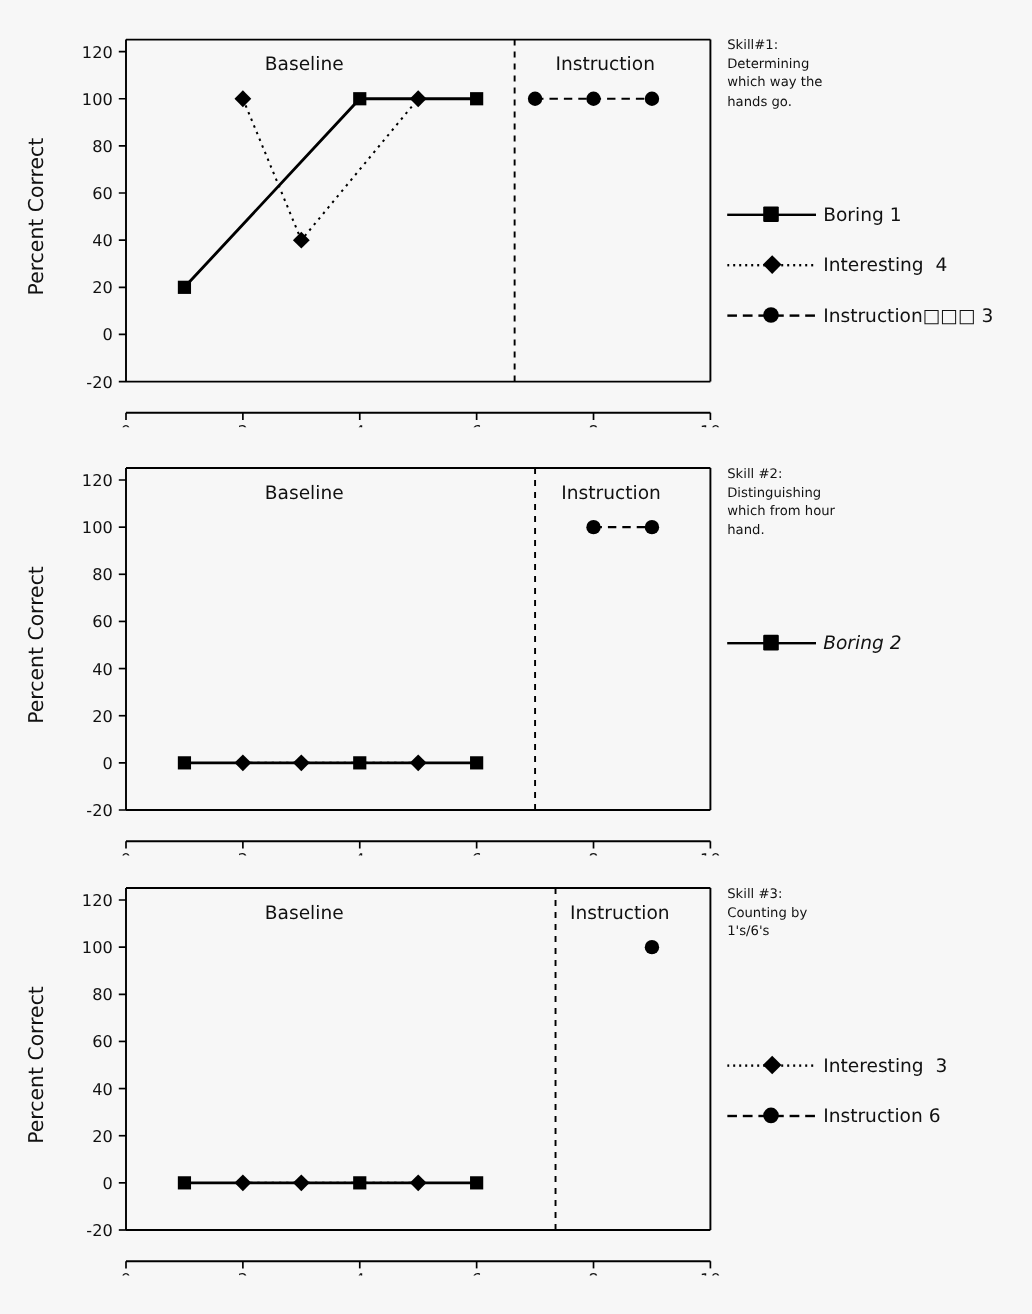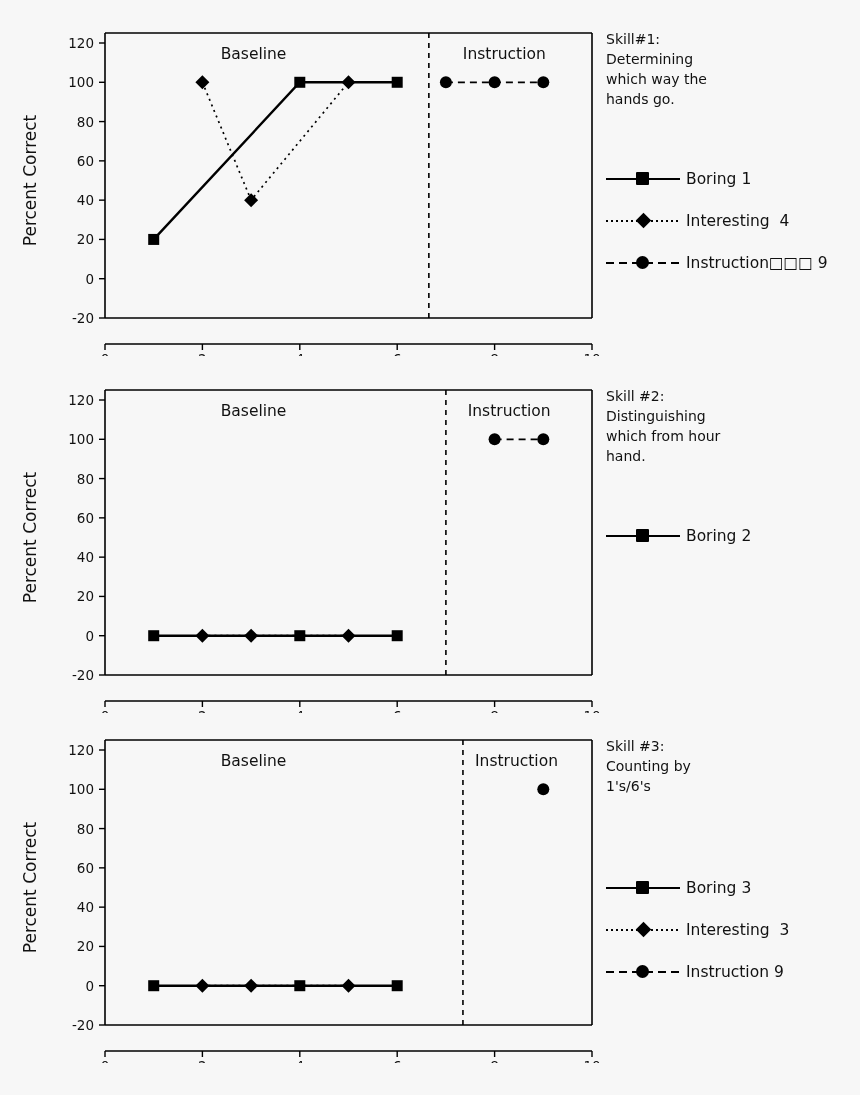--- a/index.html
+++ b/index.html
@@ -16,26 +16,26 @@
   #panel-0 { top: 8px; }
   #panel-1 { top: 365px; }
   #panel-2 { top: 715px; }
 
   .plot-wrap { position: absolute; left: 0; top: 0; width: 600px; height: 348px; }
   .plot-svg { position:absolute; left:0; top:0; }
 
   .side { position: absolute; left: 600px; top: 0; width: 260px; height: 348px; }
   .side-title {
     position: absolute; left: 6px; top: 22px; width: 250px;
-    font-size: 14px; line-height: 1.42; color: #111;
+    font-size: 11px; line-height: 1.42; color: #111;
     white-space: pre-line;
   }
   .legend { position: absolute; left: 6px; width: 252px; }
   #legend-0 { top: 150px; }
-  #legend-1 { top: 150px; }
+  #legend-1 { top: 150px; font-style: italic; }
   #legend-2 { top: 152px; }
 
   .legend-row { display: flex; align-items: center; height: 42px; }
   .legend-key { width: 74px; height: 20px; position: relative; flex: 0 0 74px; }
   .legend-label { font-size: 15.5px; color: #111; margin-left: 6px; white-space: pre; }
 
   .lk-line { position:absolute; left:0; top:9px; width:74px; height:2px; }
   .lk-line.solid { background:#000; }
   .lk-line.dotted {
     background-image: linear-gradient(to right, #000 0 2px, transparent 2px 5px);
@@ -128,21 +128,21 @@
             <span class="lk-line dotted"></span>
             <span class="lk-mark diamond"></span>
           </span>
           <span class="legend-label">Interesting  4</span>
         </div>
         <div class="legend-row">
           <span class="legend-key">
             <span class="lk-line dashdot"></span>
             <span class="lk-mark circle"></span>
           </span>
-          <span class="legend-label">Instruction□□□ 9</span>
+          <span class="legend-label">Instruction□□□ 3</span>
         </div>
       </div>
     </div>
   </div>
 
   <div class="panel" id="panel-1">
     <div class="plot-wrap">
       <svg class="plot-svg" id="svg-1" width="600" height="348">
           <line x1="105" y1="25" x2="105" y2="310" stroke="#000" stroke-width="1.6"></line>
           <line x1="105" y1="25" x2="592" y2="25" stroke="#000" stroke-width="1.6"></line>
@@ -264,36 +264,29 @@
           <circle cx="543.3" cy="74.2857142857143" r="6" fill="#000"></circle>
         </svg>
     </div>
     <div class="side">
       <div class="side-title">Skill #3:
 Counting by
 1's/6's</div>
       <div class="legend" id="legend-2">
         <div class="legend-row">
           <span class="legend-key">
-            <span class="lk-line solid"></span>
-            <span class="lk-mark square"></span>
-          </span>
-          <span class="legend-label">Boring 3</span>
-        </div>
-        <div class="legend-row">
-          <span class="legend-key">
             <span class="lk-line dotted"></span>
             <span class="lk-mark diamond"></span>
           </span>
           <span class="legend-label">Interesting  3</span>
         </div>
         <div class="legend-row">
           <span class="legend-key">
             <span class="lk-line dashdot"></span>
             <span class="lk-mark circle"></span>
           </span>
-          <span class="legend-label">Instruction 9</span>
+          <span class="legend-label">Instruction 6</span>
         </div>
       </div>
     </div>
   </div>
 
 </div>
 
 </body></html>

